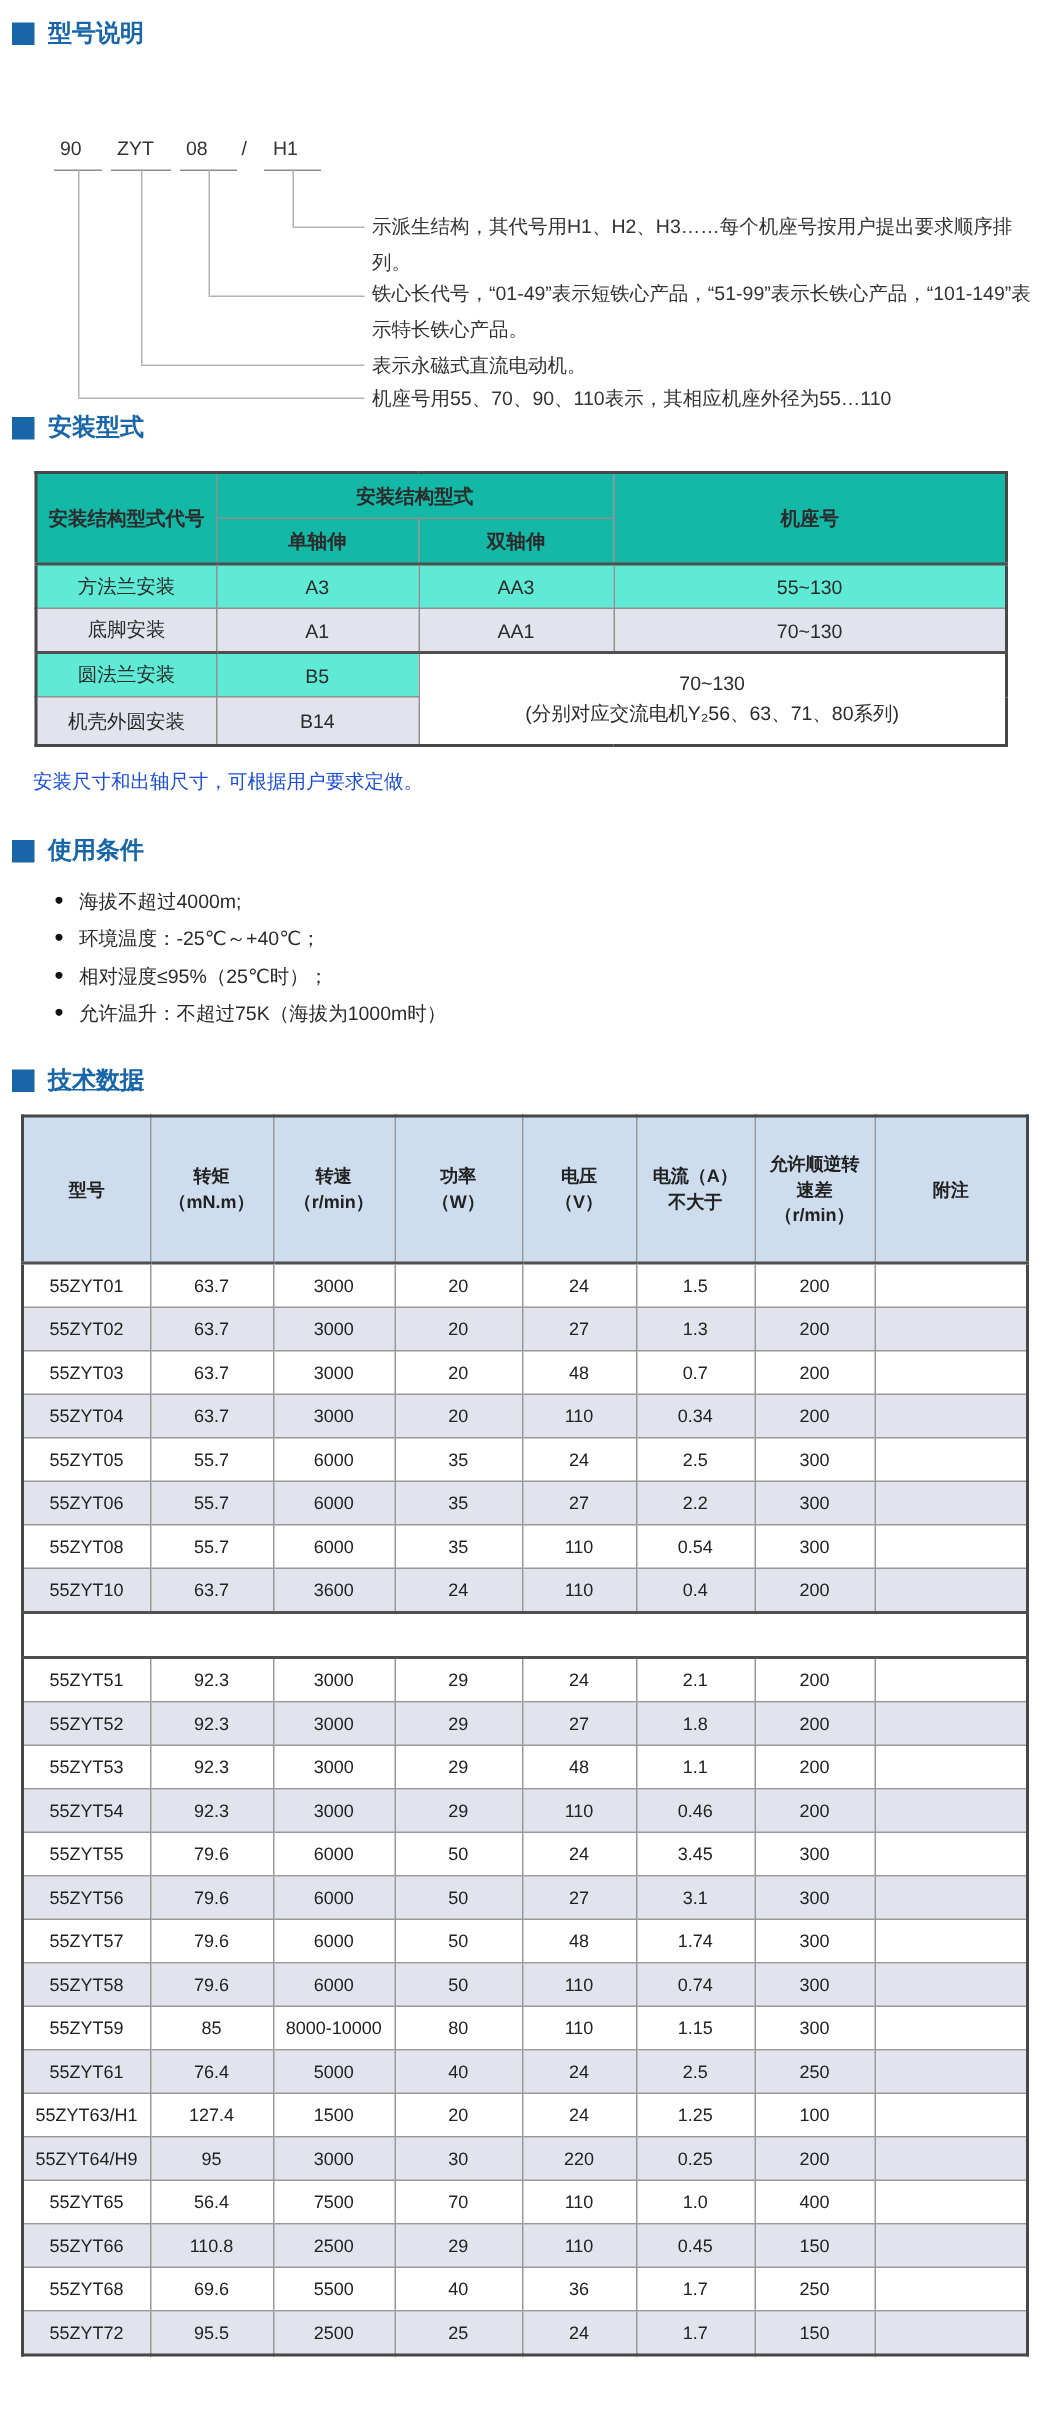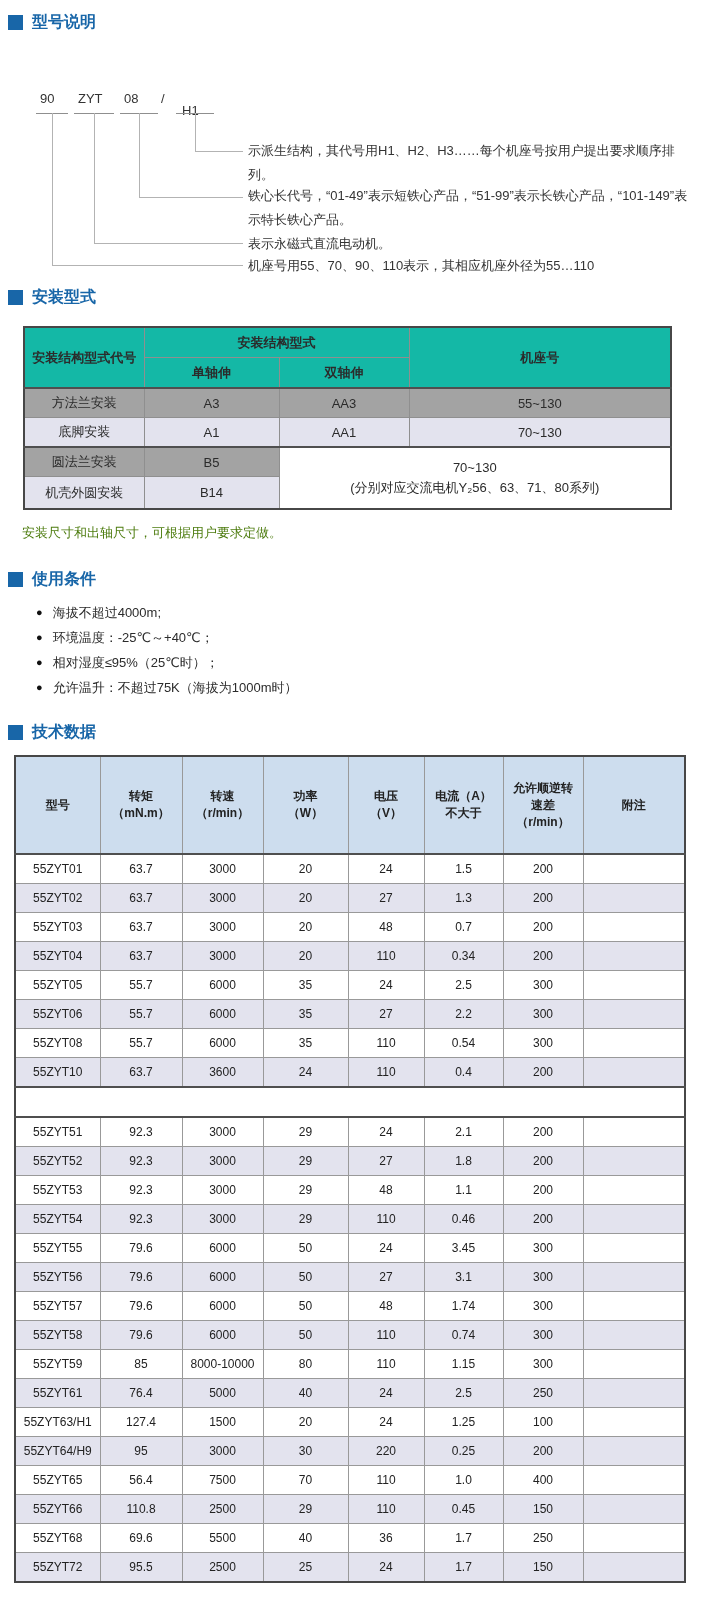--- a/index.html
+++ b/index.html
@@ -34,24 +34,24 @@
     font-size:13px; border:2px solid #474747;
   }
   .install-table th, .install-table td {
     border:1px solid #8f8f8f; text-align:center; padding:0; height:28px; color:#2b2b2b;
   }
   .install-table th { background:#14b8a6; font-weight:bold; height:29px; }
   .install-table tbody tr:nth-child(1) td { border-top:2px solid #4f4f4f; }
   .install-table tbody tr:nth-child(3) td { border-top:2px solid #4f4f4f; }
   .install-table tbody tr:nth-child(4) td { height:31px; }
   .r-alt td { background:#e3e3ee; }
-  .r-white td { background:#a3a3a3; }
+  .r-white td { background:#5eead4; }
   .merged-cell { background:#ffffff !important; line-height:20px; }
 
-  .install-note { margin:14px 0 0 22px; font-size:13px; color:#4d7c0f; }
+  .install-note { margin:14px 0 0 22px; font-size:13px; color:#1d4ed8; }
 
   
   .bullets { margin:10px 0 0 36px; }
   .bullet-item { display:flex; align-items:center; gap:10px; height:25px; font-size:13px; }
   .dot { font-size:11px; color:#111; line-height:1; }
 
   
   .tech-table {
     border-collapse:collapse; table-layout:fixed;
     width:670px; margin:12px 0 0 14px;
@@ -78,21 +78,21 @@
 <div class="sec-title" style="margin-top:12px;">
   <span class="sq"></span>
   <span>型号说明</span>
 </div>
 
 <div class="diagram">
   <span class="code" style="left:40px;">90</span>
   <span class="code" style="left:78px;">ZYT</span>
   <span class="code" style="left:124px;">08</span>
   <span class="code" style="left:161px;">/</span>
-  <span class="code" style="left:182px;margin-top:12px;">H1</span>
+  <span class="code" style="left:182px;">H1</span>
 
   <div class="uline" style="left:36px;width:32px;"></div>
   <div class="uline" style="left:74px;width:40px;"></div>
   <div class="uline" style="left:120px;width:38px;"></div>
   <div class="uline" style="left:176px;width:38px;"></div>
 
   <div class="vline" style="left:52px;top:70px;height:152px;"></div>
   <div class="vline" style="left:94px;top:70px;height:130px;"></div>
   <div class="vline" style="left:139px;top:70px;height:84px;"></div>
   <div class="vline" style="left:195px;top:70px;height:38px;"></div>
@@ -101,21 +101,21 @@
   <div class="hline" style="left:139px;top:154px;width:104px;"></div>
   <div class="hline" style="left:94px;top:200px;width:149px;"></div>
   <div class="hline" style="left:52px;top:222px;width:191px;"></div>
 
   <div class="anno" style="top:96px;">示派生结构，其代号用H1、H2、H3……每个机座号按用户提出要求顺序排列。</div>
   <div class="anno" style="top:141px;">铁心长代号，“01-49”表示短铁心产品，“51-99”表示长铁心产品，“101-149”表示特长铁心产品。</div>
   <div class="anno" style="top:189px;">表示永磁式直流电动机。</div>
   <div class="anno" style="top:211px;">机座号用55、70、90、110表示，其相应机座外径为55…110</div>
 </div>
 
-<div class="sec-title" style="margin-top:32px;">
+<div class="sec-title" style="margin-top:20px;">
   <span class="sq"></span>
   <span>安装型式</span>
 </div>
 
 <table class="install-table">
   <colgroup>
       <col style="width:120px">
       <col style="width:135px">
       <col style="width:130px">
       <col style="width:262px">
@@ -182,21 +182,21 @@
       <span class="dot">●</span>
       <span>相对湿度≤95%（25℃时）；</span>
     </div>
 
     <div class="bullet-item">
       <span class="dot">●</span>
       <span>允许温升：不超过75K（海拔为1000m时）</span>
     </div>
   </div>
 
-<div class="sec-title" style="margin-top:22px;">
+<div class="sec-title" style="margin-top:22px;text-decoration:underline;">
   <span class="sq"></span>
   <span>技术数据</span>
 </div>
 
 <table class="tech-table">
   <colgroup>
     <col style="width:85px">
       <col style="width:82px">
       <col style="width:81px">
       <col style="width:85px">

